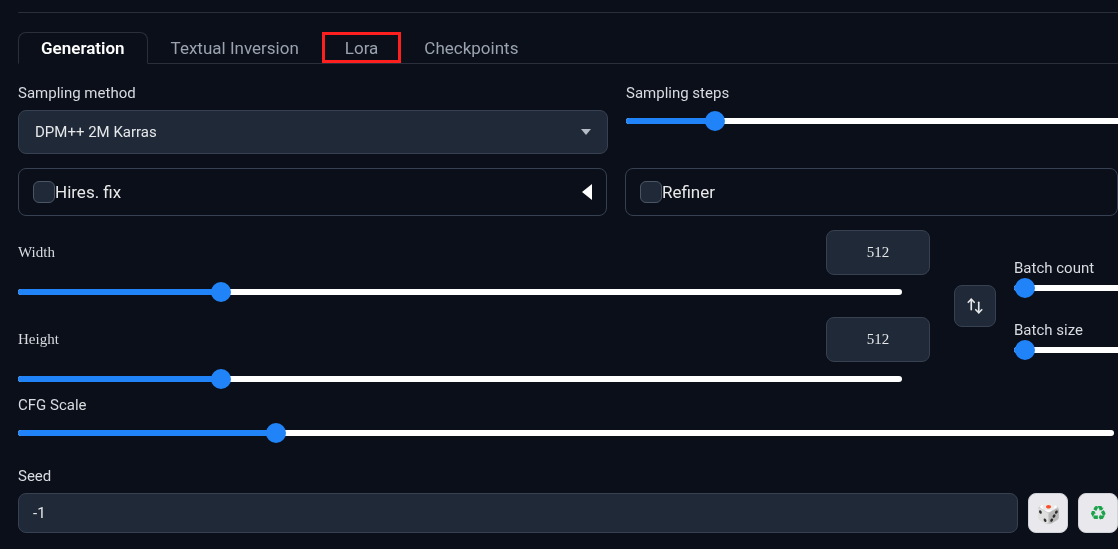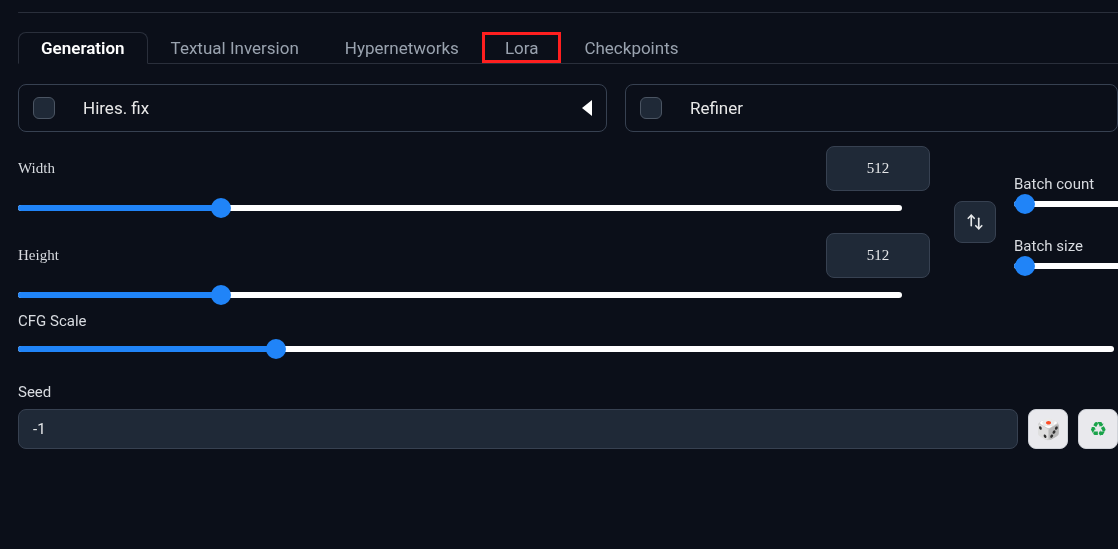--- a/index.html
+++ b/index.html
@@ -73,21 +73,21 @@
     border-top: 6px solid #b5bcc6;
   }
 
   .card-box {
     border: 1px solid #374151;
     border-radius: 8px;
     height: 48px;
     display: flex;
     align-items: center;
     padding: 0 14px;
-    gap: 28px;
+    gap: 0;
   }
   .checkbox {
     width: 22px; height: 22px;
     border: 1px solid #4b5563;
     background: #1f2937;
     border-radius: 6px;
     flex-shrink: 0;
   }
   .card-box .text { font-size: 17px; }
   .tri-left {
@@ -182,27 +182,42 @@
   .batch-slider { width: 108px; }
 </style>
 </head>
 <body>
 
 <div class="top-rule"></div>
 
 <div class="tabs">
   <div class="tab active">Generation</div>
   <div class="tab">Textual Inversion</div>
-  <div class="tab">Hypernetworks</div>
   <div class="tab highlight">Lora</div>
   <div class="tab">Checkpoints</div>
 </div>
 
 <div class="panel">
 
+  <div class="row">
+    <div class="col" style="width:590px;">
+      <div class="label">Sampling method</div>
+      <div class="dropdown">
+        <span>DPM++ 2M Karras</span>
+        <span class="caret-down"></span>
+      </div>
+    </div>
+    <div class="col" style="flex:1;">
+      <div class="label">Sampling steps</div>
+      <div class="slider-track slider-full" style="width:494px;">
+        <div class="slider-fill" style="width:18%"></div>
+        <div class="slider-thumb" style="left:18%"></div>
+      </div>
+    </div>
+  </div>
 
   <div class="row">
     <div class="card-box" style="width:590px;">
       <div class="checkbox"></div>
       <span class="text">Hires. fix</span>
       <span class="tri-left"></span>
     </div>
     <div class="card-box" style="width:494px;">
       <div class="checkbox"></div>
       <span class="text">Refiner</span>

